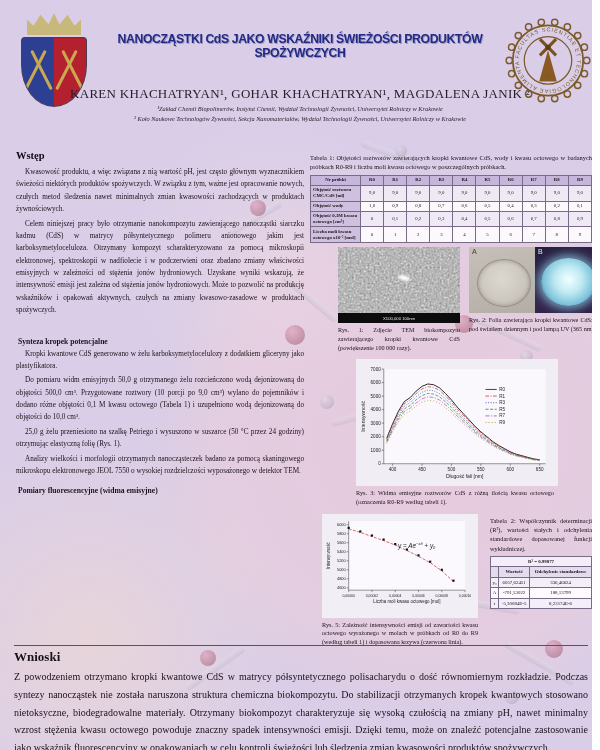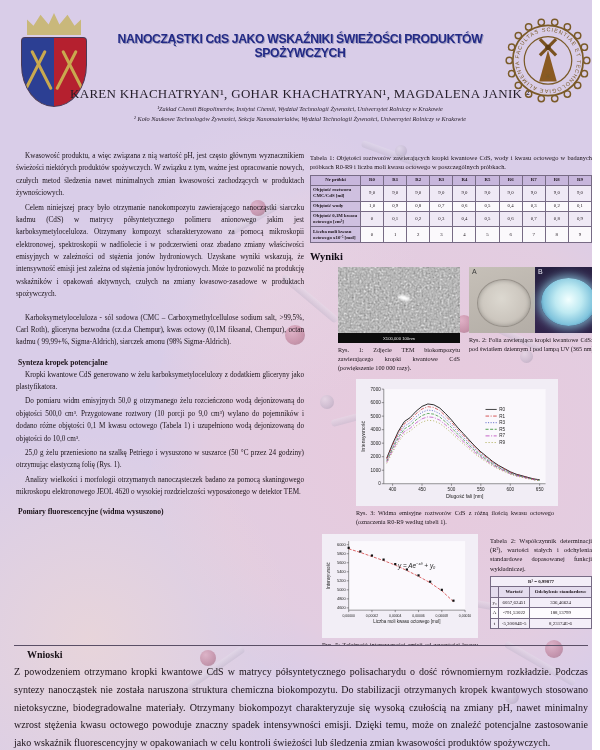--- a/index.html
+++ b/index.html
@@ -75,21 +75,21 @@
   .scatterpanel{width:152px;background:#f2eef6;padding:3px 2px;}
   .fig5wrap{width:156px;}
   .t2wrap{width:118px;padding-top:2px;}
   table.t2{border-collapse:collapse;width:100%;margin-top:3px;background:#fdfbfe;}
   table.t2 th,table.t2 td{border:0.5px solid #776b85;font-size:4.9px;padding:1.8px 1px;text-align:center;line-height:1.2;}
   table.t2 .t2head{background:#e4dcee;font-weight:bold;}
   table.t2 tbody tr:nth-child(odd) td{background:#f3eef8;}
   
   .wnioski{position:absolute;left:14px;top:645px;width:574px;border-top:1px solid #5a4f66;
     padding-top:3px;z-index:2;}
-  .wnioski h2{font-size:10px;margin:0 0 3px 13px;}
+  .wnioski h2{font-size:13px;margin:0 0 3px 0;}
   .wnioski p{font-size:10px;line-height:1.78;text-align:justify;margin:0;}
   svg text{font-family:"Liberation Sans",sans-serif;}
 </style>
 </head>
 <body>
 
 <div class="poster">
 
   <div class="bg-blob blob1"></div>
   <div class="bg-blob blob2"></div>
@@ -158,31 +158,31 @@
           <polygon points="50,40 60,76 40,76" fill="#8a5a22"></polygon>
           <rect x="48.2" y="24" width="3.6" height="26" fill="#7a5220" transform="rotate(45 50 37)"></rect>
           <rect x="48.2" y="24" width="3.6" height="26" fill="#7a5220" transform="rotate(-45 50 37)"></rect>
           <circle cx="50" cy="37" r="3" fill="#5e3c14"></circle>
           <text x="50" y="73" text-anchor="middle" font-size="9" fill="#7a5a28">✳</text>
         </svg>
     </div>
   </div>
 
   <div class="col-left">
+    <h2 class="sec">Wstęp</h2>
     <p>Kwasowość produktu, a więc związana z nią wartość pH, jest często głównym wyznacznikiem świeżości niektórych produktów spożywczych. W związku z tym, ważne jest opracowanie nowych, czułych metod śledzenia nawet minimalnych zmian kwasowości zachodzących w produktach żywnościowych.</p>
     <p>Celem niniejszej pracy było otrzymanie nanokompozytu zawierającego nanocząstki siarczku kadmu (CdS) w matrycy półsyntetycznego polimeru anionowego jakim jest karboksymetyloceluloza. Otrzymany kompozyt scharakteryzowano za pomocą mikroskopii elektronowej, spektroskopii w nadfiolecie i w podczerwieni oraz zbadano zmiany właściwości emisyjnych w zależności od stężenia jonów hydroniowych. Uzyskane wyniki wskazują, że intensywność emisji jest zależna od stężenia jonów hydroniowych. Może to pozwolić na produkcję wskaźników i opakowań aktywnych, czułych na zmiany kwasowo-zasadowe w produktach spożywczych.</p>
     <div class="gap"></div>
     <div id="experimental-sections">
-        <p>Karboksymetyloceluloza - sól sodowa (CMC – Carboxymethylcellulose sodium salt, &gt;99,5%, Carl Roth), gliceryna bezwodna (cz.d.a Chempur), kwas octowy (0,1M fiksanal, Chempur), octan kadmu ( 99,99+%, Sigma-Aldrich), siarczek amonu (98% Sigma-Aldrich).</p>
         <h3 class="sub">Synteza kropek potencjalne</h3>
         <p>Kropki kwantowe CdS generowano w żelu karboksymetylocelulozy z dodatkiem gliceryny jako plastyfikatora.</p>
         <p>Do pomiaru widm emisyjnych 50,0 g otrzymanego żelu rozcieńczono wodą dejonizowaną do objętości 500,0 cm³. Przygotowane roztwory (10 porcji po 9,0 cm³) wylano do pojemników i dodano różne objętości 0,1 M kwasu octowego (Tabela 1) i uzupełniono wodą dejonizowaną do objętości do 10,0 cm³.</p>
         <p>25,0 g żelu przeniesiono na szalkę Petriego i wysuszono w suszarce (50 °C przez 24 godziny) otrzymując elastyczną folię (Rys. 1).</p>
-        <p>Analizy wielkości i morfologii otrzymanych nanocząsteczek badano za pomocą skaningowego mikroskopu elektronowego JEOL 4620 o wysokiej rozdzielczości wyposażonego w detektor TEM.</p>
-        <h3 class="sub">Pomiary fluorescencyjne (widma wysuszono)</h3>
+        <p>Analizy wielkości i morfologii otrzymanych nanocząsteczek badano za pomocą skaningowego mikroskopu elektronowego JEOL 7550 o wysokiej rozdzielczości wyposażonego w detektor TEM.</p>
+        <h3 class="sub">Pomiary fluorescencyjne (widma emisyjne)</h3>
       </div>
   </div>
 
   <div class="col-right">
     <div class="t1cap">Tabela 1: Objętości roztworów zawierających kropki kwantowe CdS, wody i kwasu octowego w badanych próbkach R0-R9 i liczba moli kwasu octowego w poszczególnych próbkach.</div>
     <table class="t1" id="table1">
         <thead>
           <tr>
             <th>Nr próbki</th>
             <th>R0</th>
@@ -246,21 +246,20 @@
             <td>4</td>
             <td>5</td>
             <td>6</td>
             <td>7</td>
             <td>8</td>
             <td>9</td>
           </tr>
         </tbody>
       </table>
 
-    <h2 class="sec" style="margin-top:8px;">Wyniki</h2>
 
     <div class="figrow">
       <div class="figblock fig1">
         <svg id="tem-svg" viewBox="0 0 122 76" width="122" height="76">
           <defs>
             <filter id="temgrain" x="0" y="0" width="100%" height="100%">
               <feTurbulence type="fractalNoise" baseFrequency="0.5" numOctaves="3" seed="7" stitchTiles="stitch"></feTurbulence>
               <feColorMatrix type="saturate" values="0"></feColorMatrix>
               <feComponentTransfer>
                   <feFuncR type="linear" slope="1.9" intercept="-0.25"></feFuncR>

